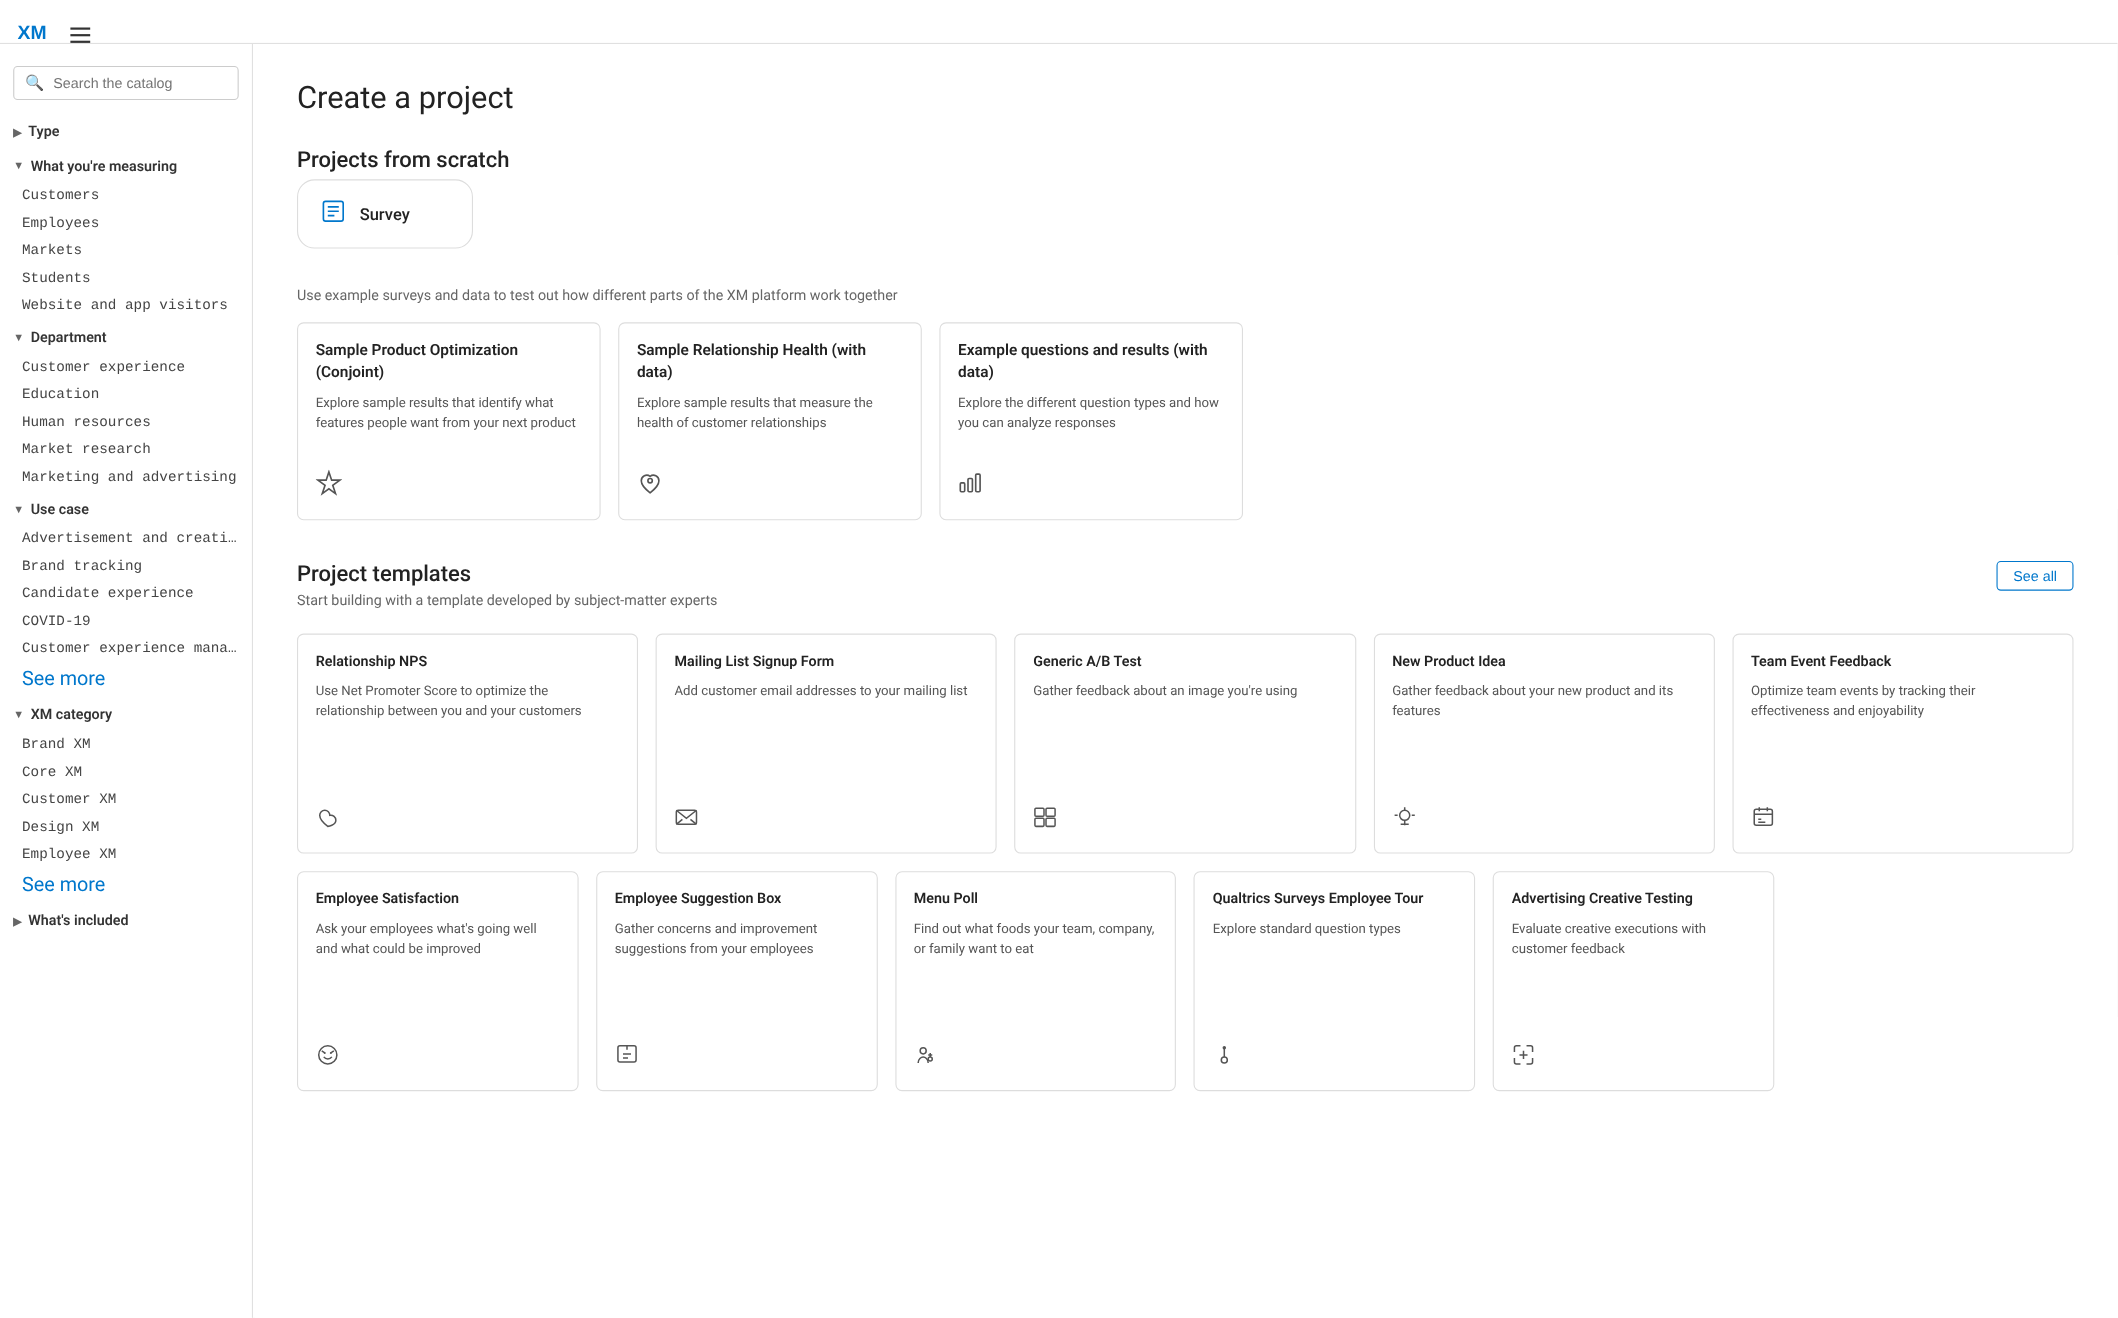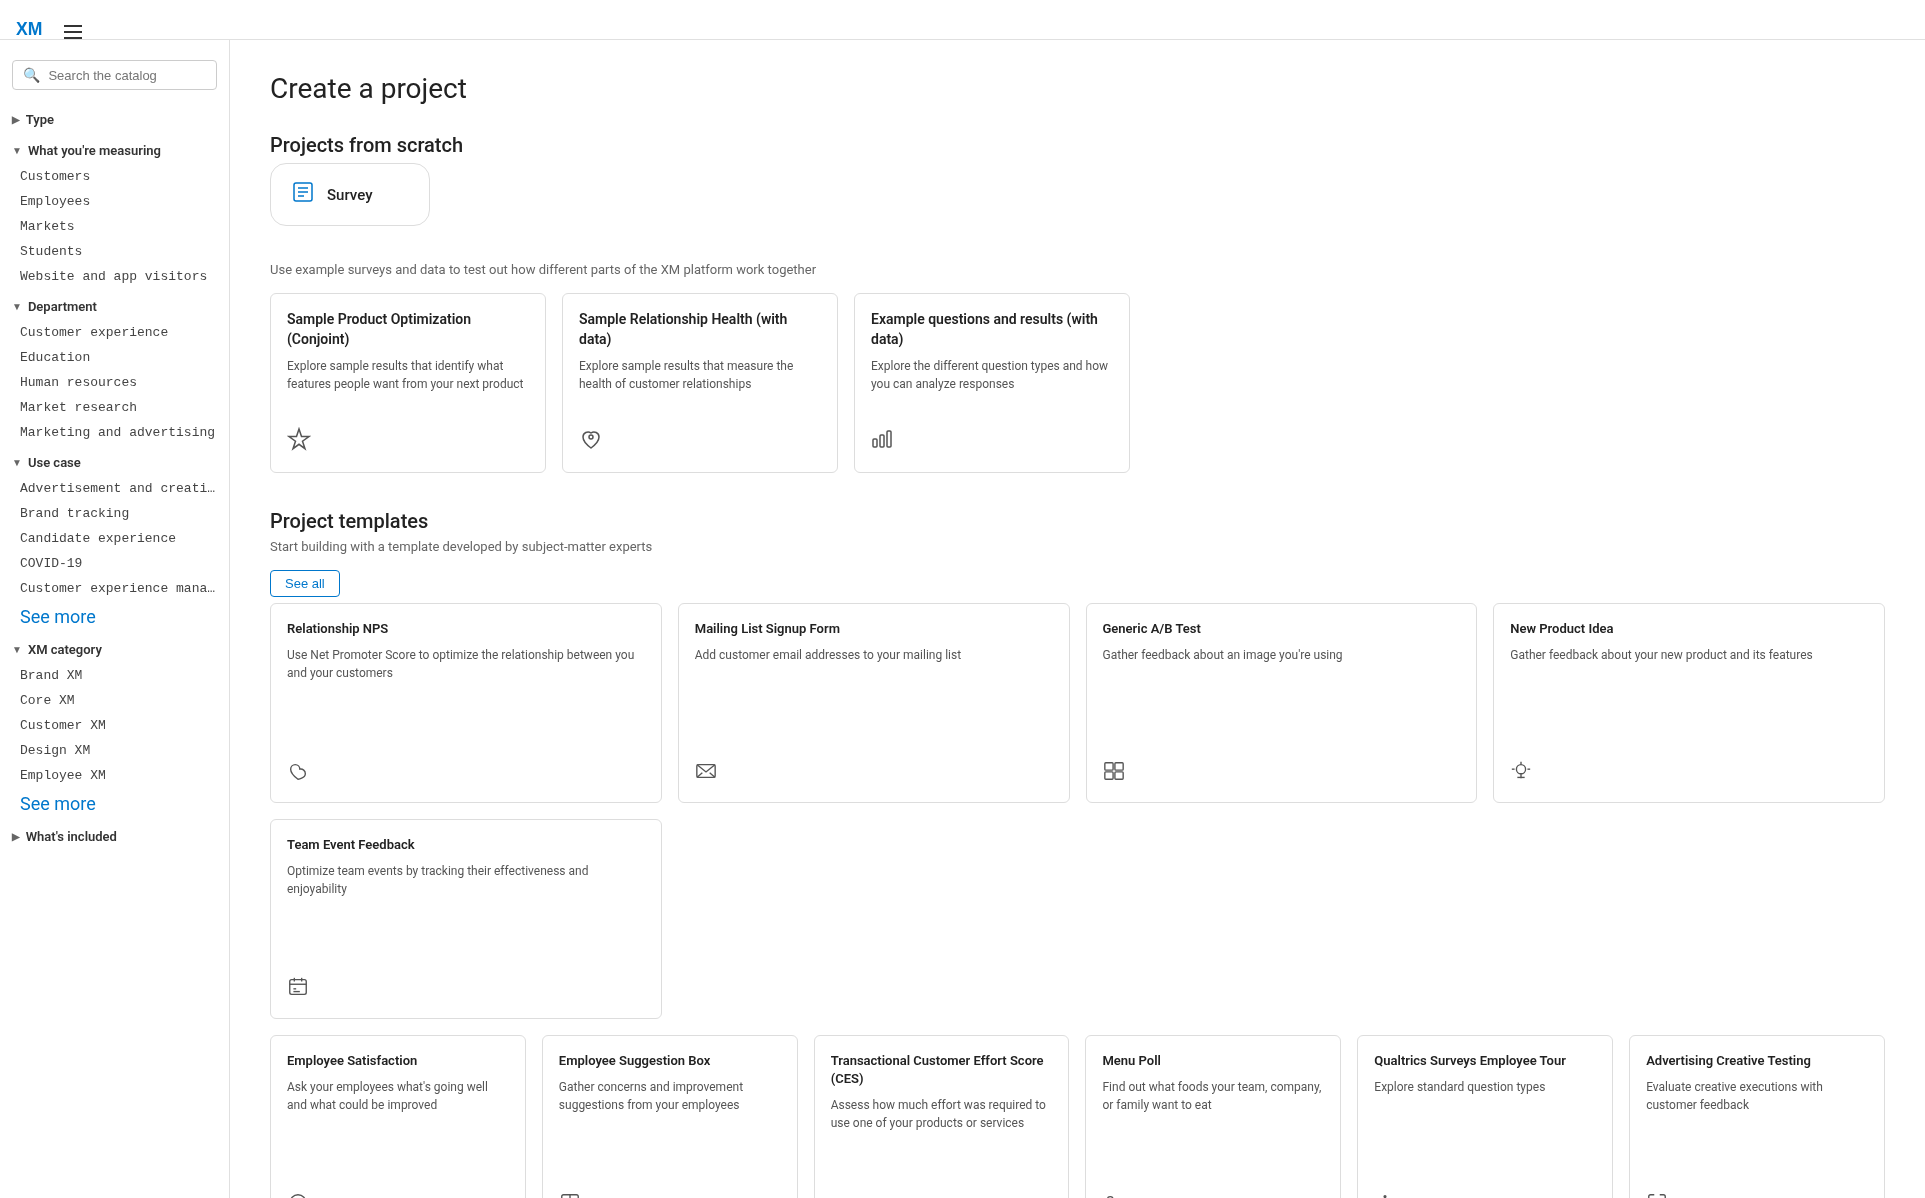--- a/index.html
+++ b/index.html
@@ -75,26 +75,26 @@
     .sample-grid { display: grid; grid-template-columns: repeat(3, 1fr); gap: 16px; margin-bottom: 36px; max-width: 860px; }
     .template-card {
       border: 1px solid #ddd; border-radius: 6px; padding: 16px;
       cursor: pointer; background: #fff; display: flex; flex-direction: column; min-height: 180px;
     }
     .template-card-title { font-size: 14px; font-weight: 600; color: #222; margin-bottom: 8px; line-height: 1.4; }
     .template-card-desc { font-size: 12px; color: #555; line-height: 1.5; flex: 1; }
     .template-card-icon { margin-top: auto; padding-top: 16px; font-size: 20px; color: #555; }
 
     
-    .section-header-row { display: flex; align-items: baseline; justify-content: space-between; margin-bottom: 6px; flex-direction: column; }
+    .section-header-row { display: flex; align-items: baseline; justify-content: space-between; margin-bottom: 6px; }
     .see-all-btn {
       border: 1px solid #0077CC; background: #fff; color: #0077CC; padding: 5px 14px;
       border-radius: 4px; font-size: 13px; cursor: pointer;
     }
-    .templates-grid { display: grid; grid-template-columns: repeat(4, 1fr); gap: 16px; margin-bottom: 16px; }
+    .templates-grid { display: grid; grid-template-columns: repeat(5, 1fr); gap: 16px; margin-bottom: 16px; }
     .templates-grid-2 { display: grid; grid-template-columns: repeat(6, 1fr); gap: 16px; }
 
     .tpl-card {
       border: 1px solid #ddd; border-radius: 6px; padding: 16px;
       cursor: pointer; background: #fff; display: flex; flex-direction: column; min-height: 200px;
     }
     .tpl-card-title { font-size: 13px; font-weight: 600; color: #222; margin-bottom: 8px; line-height: 1.4; }
     .tpl-card-desc { font-size: 12px; color: #555; line-height: 1.5; flex: 1; }
     .tpl-card-icon { margin-top: auto; padding-top: 16px; font-size: 18px; color: #555; }
 
@@ -346,31 +346,20 @@
       <div class="tpl-card-desc">Gather concerns and improvement suggestions from your employees</div>
       <div class="tpl-card-icon">
         <svg width="22" height="22" viewBox="0 0 24 24" fill="none" stroke="#555" stroke-width="1.5">
           <rect x="3" y="3" width="18" height="16" rx="2"></rect>
           <path d="M8 11h8M8 15h5"></path>
           <path d="M12 3v4"></path>
         </svg>
       </div>
     </div>
 
-    <div class="tpl-card">
-      <div class="tpl-card-title">Transactional Customer Effort Score (CES)</div>
-      <div class="tpl-card-desc">Assess how much effort was required to use one of your products or services</div>
-      <div class="tpl-card-icon">
-        <svg width="22" height="22" viewBox="0 0 24 24" fill="none" stroke="#555" stroke-width="1.5">
-          <line x1="3" y1="12" x2="21" y2="12"></line>
-          <polyline points="8,7 3,12 8,17"></polyline>
-          <polyline points="16,7 21,12 16,17"></polyline>
-        </svg>
-      </div>
-    </div>
 
     <div class="tpl-card">
       <div class="tpl-card-title">Menu Poll</div>
       <div class="tpl-card-desc">Find out what foods your team, company, or family want to eat</div>
       <div class="tpl-card-icon">
         <svg width="22" height="22" viewBox="0 0 24 24" fill="none" stroke="#555" stroke-width="1.5">
           <circle cx="9" cy="8" r="3"></circle>
           <circle cx="16" cy="16" r="2"></circle>
           <path d="M4 20c0-4 3-6 5-6s5 2 5 6"></path>
           <path d="M16 10v4"></path>

